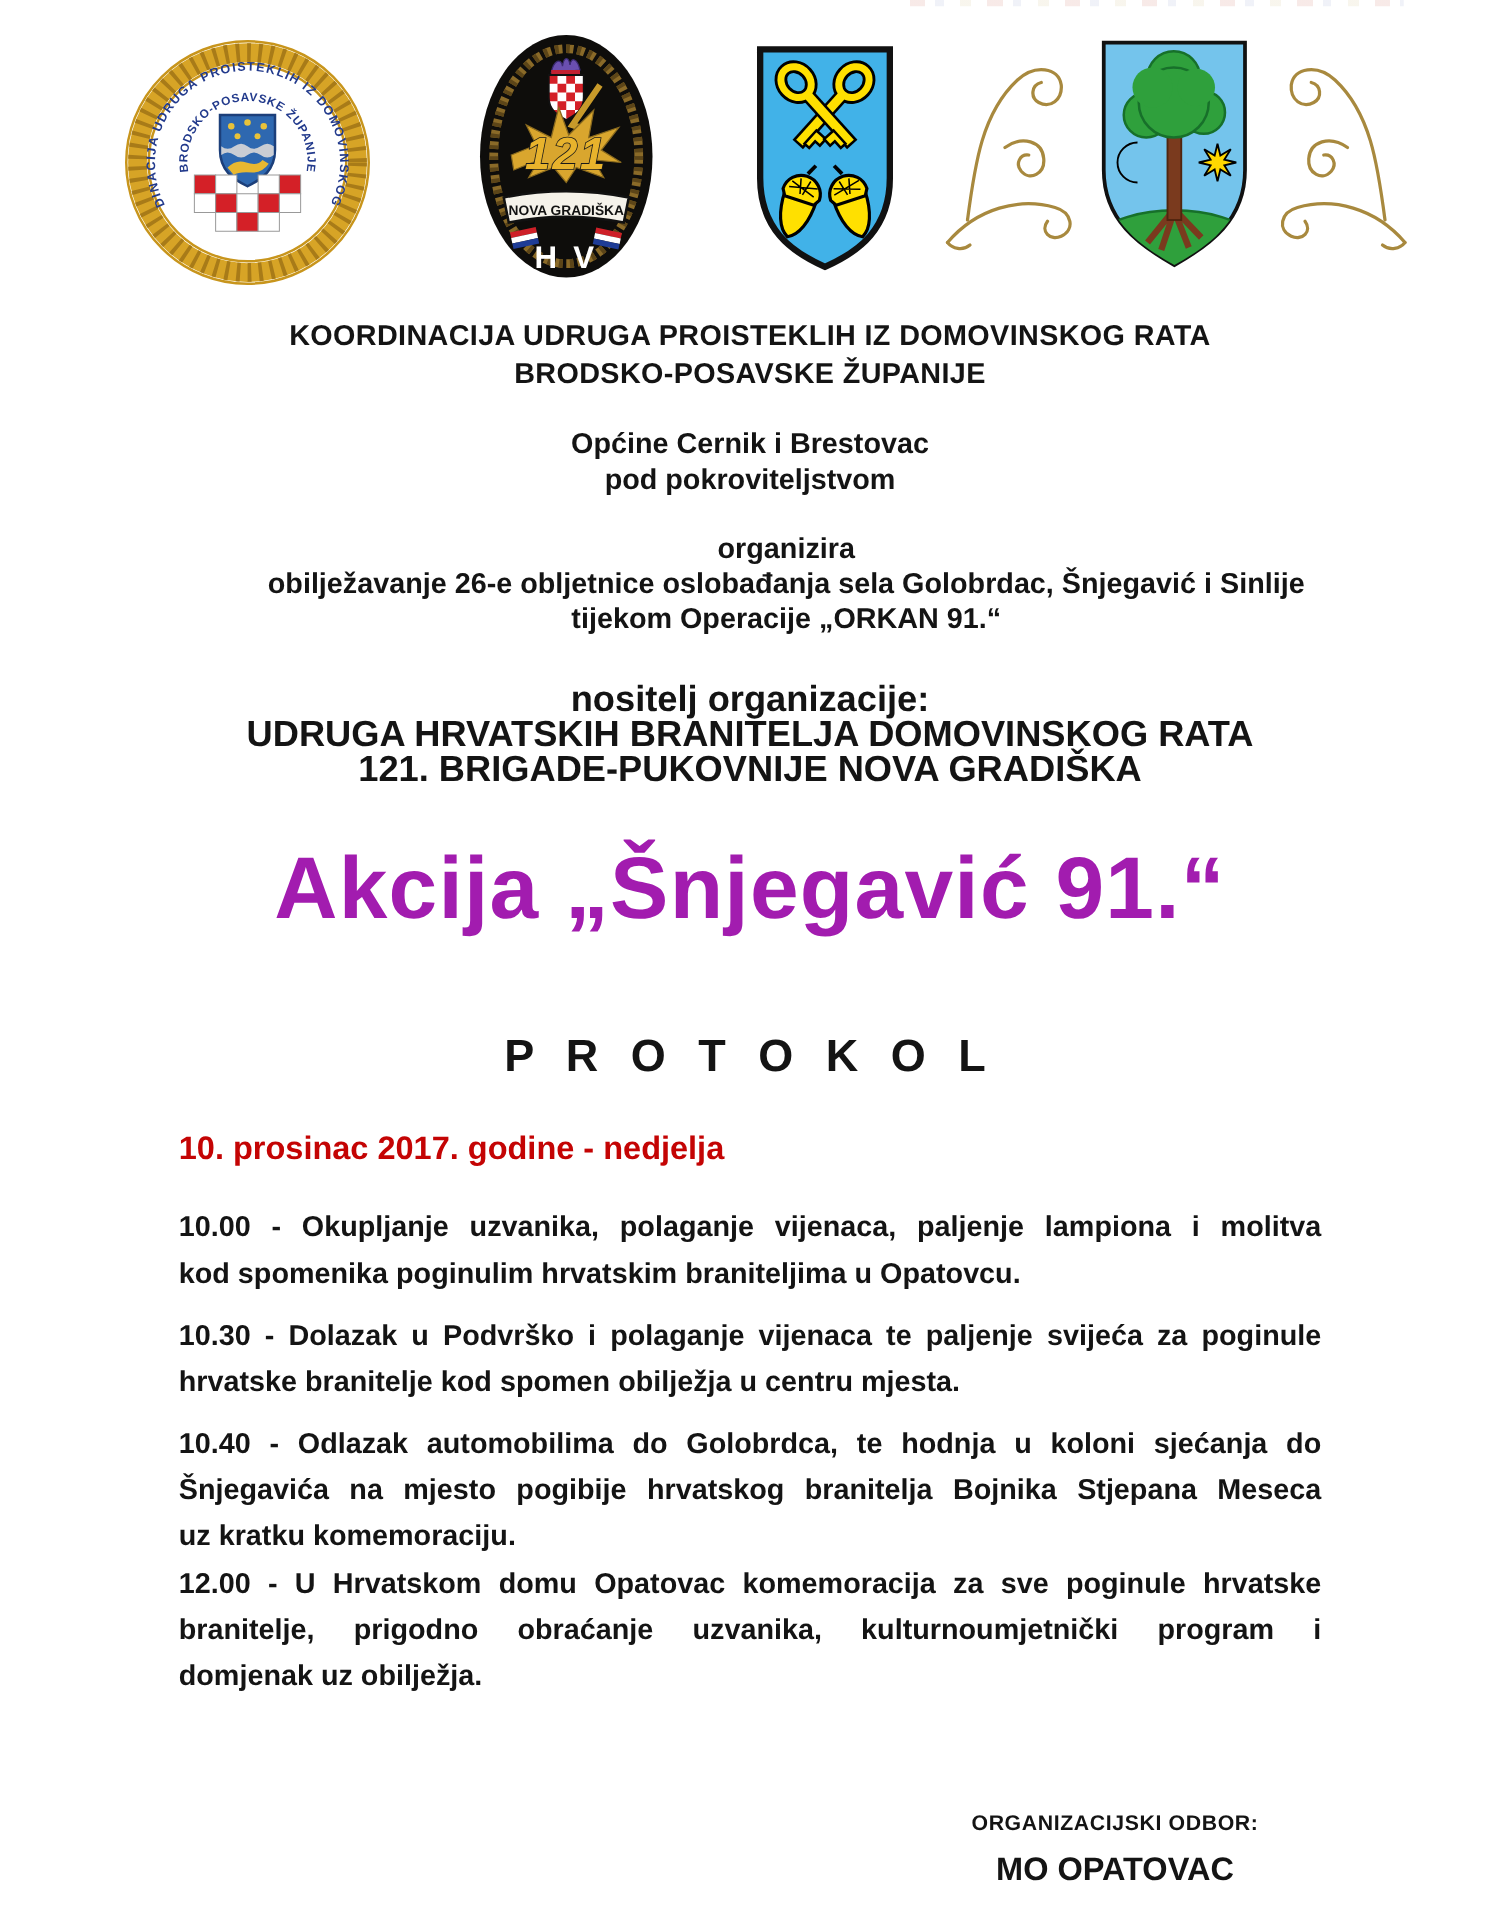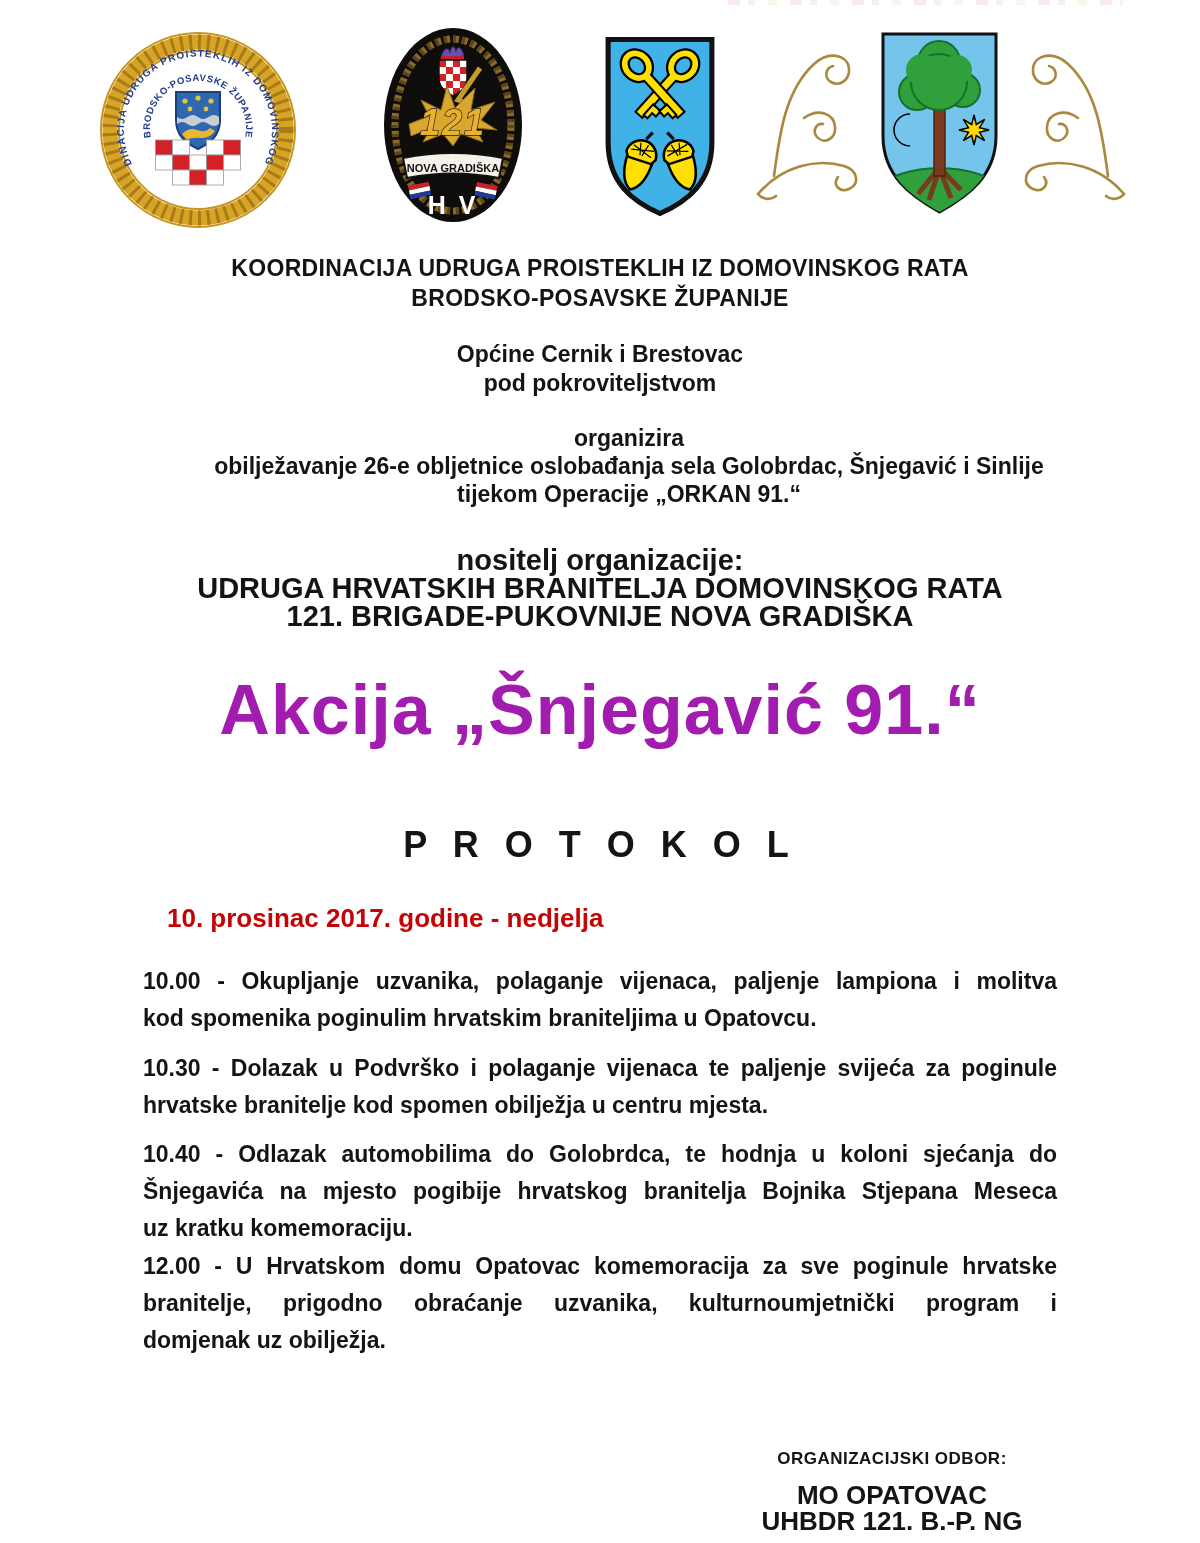--- a/index.html
+++ b/index.html
@@ -17,21 +17,21 @@
   }
   .emblem { position:absolute; }
   .emblem svg { display:block; width:100%; height:100%; }
   .cblock { position:absolute; left:0; width:100%; text-align:center; }
   .org-header  { top:253px; font-size:23px; line-height:30px; letter-spacing:.3px; }
   .patronage   { top:340px; font-size:23px; line-height:29px; }
   .organizes   { top:424px; font-size:23px; line-height:28px;margin-left:29px; }
   .carrier     { top:546px; font-size:29px; line-height:28px; }
   .main-title  { top:660px; font-size:70px; line-height:100px; color:#a21caf; letter-spacing:1px; }
   .protokol    { top:824px; font-size:36px; letter-spacing:8px; }
-  .date-heading{ position:absolute; left:143px; top:903px; font-size:26px; color:#C40404;margin-left:24px; }
+  .date-heading{ position:absolute; left:143px; top:903px; font-size:26px; color:#C40404; }
   .para { position:absolute; left:143px; width:914px; font-size:23px; line-height:37px; }
   .para .jline { text-align:justify; text-align-last:justify; }
   .para .lline { text-align:left; }
   .p1 { top:963px; } .p2 { top:1050px; } .p3 { top:1136px; } .p4 { top:1248px; }
   .committee { position:absolute; left:650px; top:1433px; width:484px; text-align:center; }
   .committee .label { font-size:17px; letter-spacing:.5px;margin-top:16px; }
   .committee .names { margin-top:13px; font-size:26px; line-height:26px; }
 </style>
 </head>
 <body>
@@ -251,17 +251,16 @@
   <div class="para p4">
     <div class="jline">12.00 - U Hrvatskom domu Opatovac komemoracija za sve poginule hrvatske</div>
     <div class="jline">branitelje, prigodno obraćanje uzvanika,  kulturnoumjetnički program i</div>
     <div class="lline">domjenak uz obilježja.</div>
   </div>
 
   <div class="committee">
     <div class="label">ORGANIZACIJSKI ODBOR:</div>
     <div class="names">
       <div>MO OPATOVAC</div>
-      <div>UHBDR 121. B.-P. NG</div>
     </div>
   </div>
 
 </div>
 
 </body></html>

